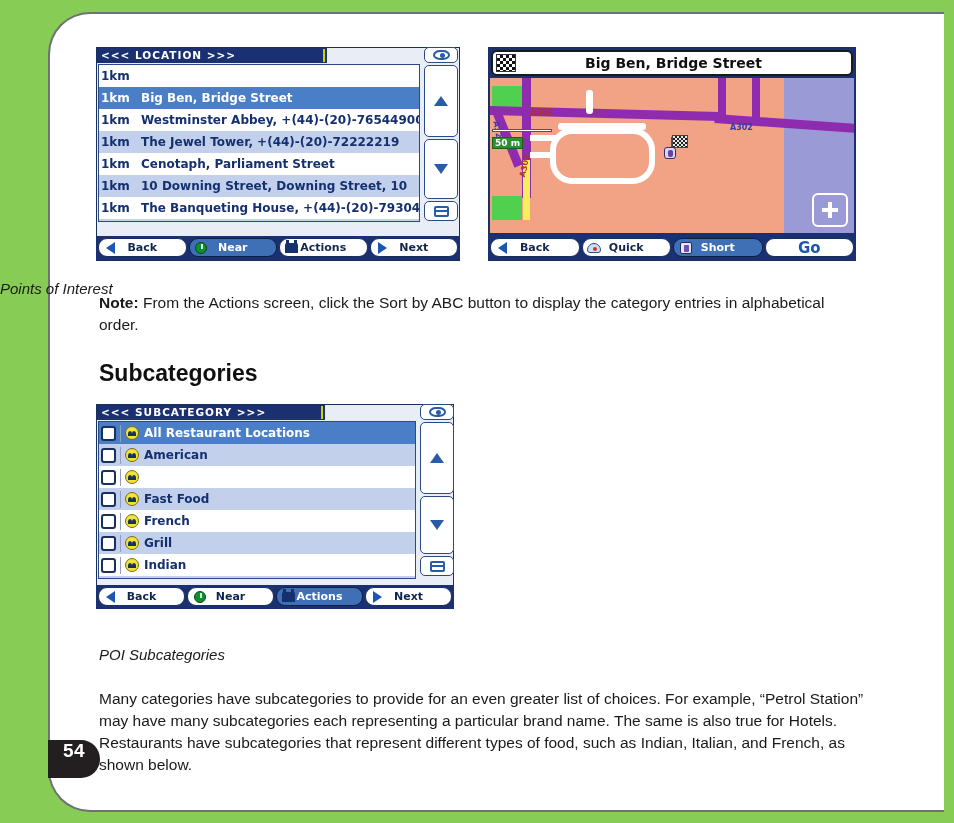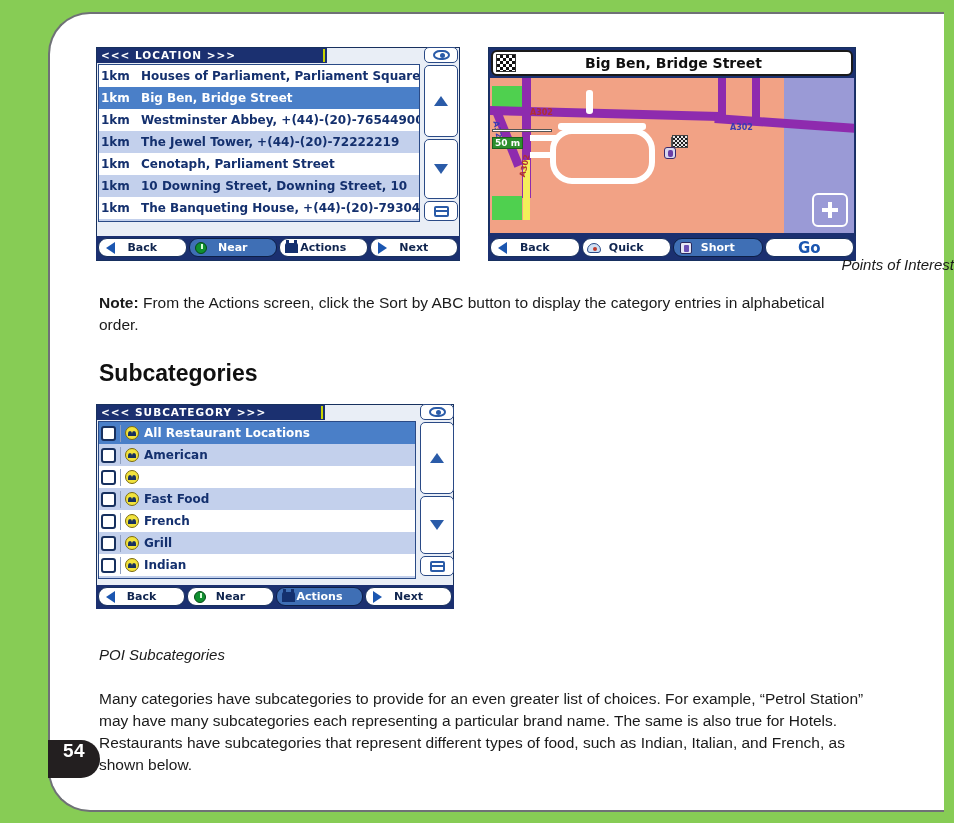--- a/index.html
+++ b/index.html
@@ -233,21 +233,20 @@
 <div class="device" id="loc-device" style="left:96px; top:47px; width:364px; height:214px;">
   <div class="title-bar" style="width:230px;">
     <span>&lt;&lt;&lt; LOCATION &gt;&gt;&gt;</span>
     <span class="caret-end"></span>
   </div>
 </div>
 
 <div class="list-area" id="loc-list" style="left:98px; top:64px; width:322px; height:158px;">
     <div class="row white">
       <span class="dist">1km</span>
-      <span class="txt">Houses of Parliament, Parliament Square</span>
     </div>
     <div class="row sel">
       <span class="dist">1km</span>
       <span class="txt">Big Ben, Bridge Street</span>
     </div>
     <div class="row white">
       <span class="dist">1km</span>
       <span class="txt">Westminster Abbey, +(44)-(20)-76544900</span>
     </div>
     <div class="row alt">
@@ -384,21 +383,21 @@
         <span class="ic-short"></span>
       </span>
       <span class="lbl">Short</span>
       <span class="ic"></span>
     </div>
     <div class="tbtn go">
       <span class="lbl">Go</span>
     </div>
   </div>
 
-<div class="caption" style="left:0; top:256px; width:954px; text-align:right;">Points of Interest</div>
+<div class="caption" style="left:0; top:280px; width:954px; text-align:left;">Points of Interest</div>
 
 <div class="body-text" style="left:99px; top:292px; width:760px;">
   <b>Note:</b><span> From the Actions screen, click the Sort by ABC button to display the category entries in alphabetical order.</span>
 </div>
 
 <div class="h-sub" style="left:99px; top:360px;">Subcategories</div>
 
 <div class="device" id="sub-device" style="left:96px; top:404px; width:358px; height:204px;">
   <div class="title-bar" style="width:228px;">
     <span>&lt;&lt;&lt; SUBCATEGORY &gt;&gt;&gt;</span>

